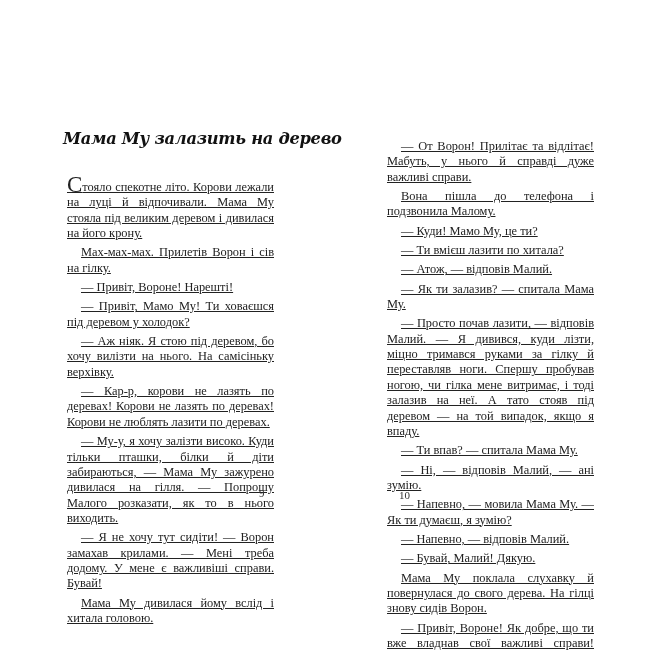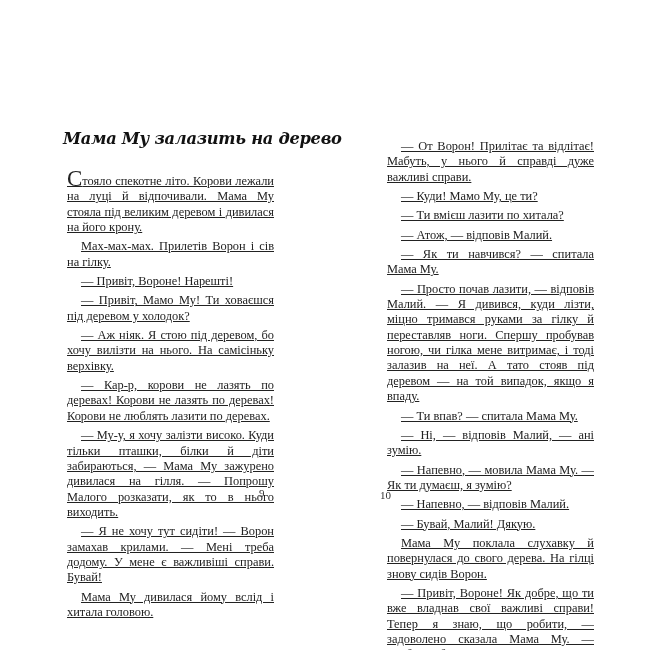--- a/index.html
+++ b/index.html
@@ -12,28 +12,28 @@
     position: absolute; left: 63px; top: 128px; width: 215px;
     font-family: "DejaVu Serif", serif; font-style: italic; font-weight: bold;
     font-size: 17.5px; letter-spacing: -0.3px; color: #111; white-space: nowrap;
     transform: scaleX(0.93); transform-origin: left center;
   }
   .text-block {
     position: absolute; font-family: "Liberation Serif", serif;
     font-size: 12.4px; line-height: 15.35px; text-align: justify;
     color: #222;
   }
-  .text-left { left: 63px; top: 170px; width: 215px; }
+  .text-left { left: 63px; top: 176px; width: 215px; }
   .text-right { left: 58px; top: 135px; width: 215px; }
   .text-block p { margin: 4px; text-indent: 14px; text-decoration: underline; }
   .text-block p.no-indent { text-indent: 0; }
   .dropcap { font-size: 23px; line-height: 10px; vertical-align: -1px; margin-right: 0; }
   .page-number { position: absolute; font-family: "Liberation Serif", serif; font-size: 11px; color: #333; }
   .pn-left { left: 259px; top: 487px; }
-  .pn-right { left: 55px; top: 489px; text-align: right; }
+  .pn-right { left: 74px; top: 489px; text-align: right; }
 </style>
 </head>
 <body>
 
 <div class="page page-left">
   <div class="chapter-title">Мама Му залазить на дерево</div>
   <div class="text-block text-left">
     <p class="no-indent"><span class="dropcap">С</span><span>тояло спекотне літо. Корови лежали на луці й відпочивали. Мама Му стояла під великим деревом і дивилася на його крону.</span></p>
     <p>Мах-мах-мах. Прилетів Ворон і сів на гілку.</p>
     <p>— Привіт, Вороне! Нарешті!</p>
@@ -43,24 +43,25 @@
     <p>— Му-у, я хочу залізти високо. Куди тільки пташки, білки й діти забираються, — Мама Му зажурено дивилася на гілля. — Попрошу Малого розказати, як то в нього виходить.</p>
     <p>— Я не хочу тут сидіти! — Ворон замахав крилами. — Мені треба додому. У мене є важливіші справи. Бувай!</p>
     <p>Мама Му дивилася йому вслід і хитала головою.</p>
   </div>
   <div class="page-number pn-left">9</div>
 </div>
 
 <div class="page page-right">
   <div class="text-block text-right">
     <p>— От Ворон! Прилітає та відлітає! Мабуть, у нього й справді дуже важливі справи.</p>
+    <p>Вона пішла до телефона і подзвонила Малому.</p>
     <p>— Куди! Мамо Му, це ти?</p>
     <p>— Ти вмієш лазити по хитала?</p>
     <p>— Атож, — відповів Малий.</p>
-    <p>— Як ти навчився? — спитала Мама Му.</p>
+    <p>— Як ти залазив? — спитала Мама Му.</p>
     <p>— Просто почав лазити, — відповів Малий. — Я дивився, куди лізти, міцно тримався руками за гілку й переставляв ноги. Спершу пробував ногою, чи гілка мене витримає, і тоді залазив на неї. А тато стояв під деревом — на той випадок, якщо я впаду.</p>
     <p>— Ти впав? — спитала Мама Му.</p>
     <p>— Ні, — відповів Малий, — ані зумію.</p>
     <p>— Напевно, — мовила Мама Му. — Як ти думаєш, я зумію?</p>
     <p>— Напевно, — відповів Малий.</p>
     <p>— Бувай, Малий! Дякую.</p>
     <p>Мама Му поклала слухавку й повернулася до свого дерева. На гілці знову сидів Ворон.</p>
     <p>— Привіт, Вороне! Як добре, що ти вже владнав свої важливі справи! Тепер я знаю, що робити, — задоволено сказала Мама Му. — Треба, щоб хтось стояв під деревом.</p>
   </div>
   <div class="page-number pn-right">10</div>

